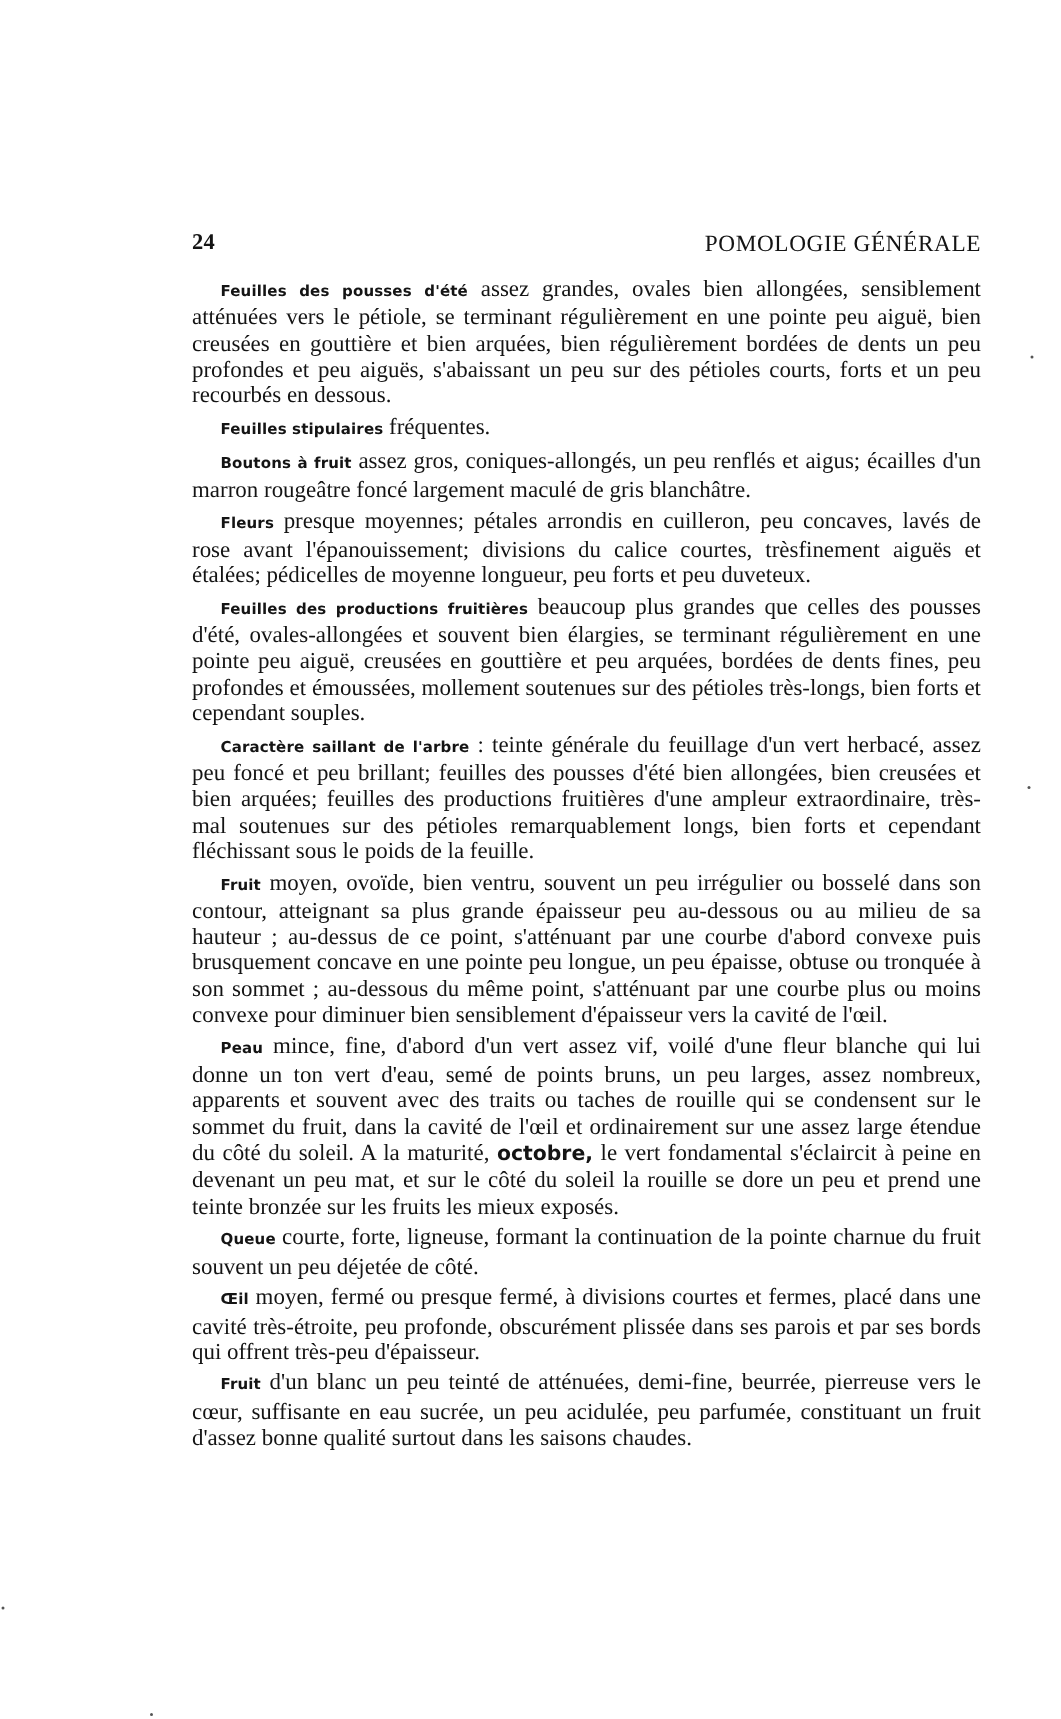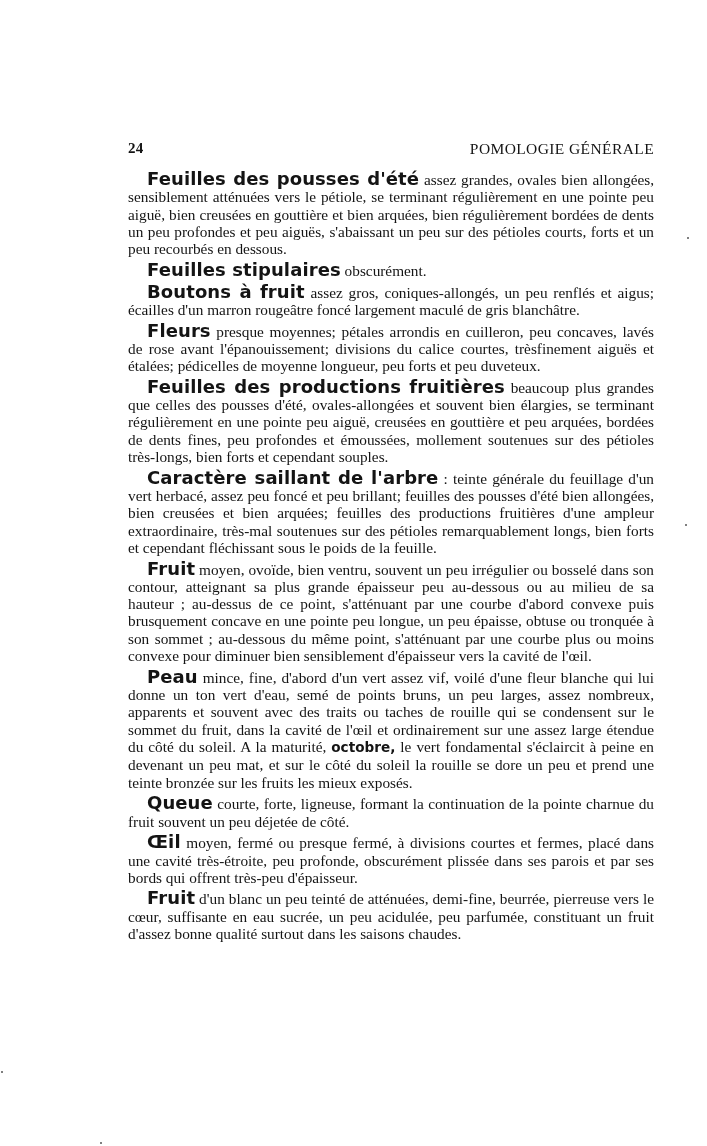--- a/index.html
+++ b/index.html
@@ -11,21 +11,21 @@
       width: 707px;
       height: 1146px;
       position: relative;
       overflow: hidden;
       color: #141414;
       font-family: "DejaVu Serif", "Liberation Serif", serif;
     }
     .page {
       position: absolute;
       left: 128px;
-      top: 140px;
+      top: 154px;
       width: 526px;
     }
     .running-head {
       position: relative;
       height: 22px;
       font-size: 14.5px;
       letter-spacing: 0.2px;
     }
     .page-number {
       position: absolute;
@@ -53,21 +53,21 @@
       text-indent: 19px;
       text-align: justify;
       font-family: "Liberation Serif", "DejaVu Serif", serif;
       font-size: 15.3px;
       line-height: 17.3px;
       hyphens: manual;
     }
     .term {
       font-family: "DejaVu Sans", "Liberation Sans", sans-serif;
       font-weight: bold;
-      font-size: 18px;
+      font-size: 10px;
       letter-spacing: 0.1px;
     }
     .inline-bold {
       font-family: "DejaVu Sans", "Liberation Sans", sans-serif;
       font-weight: bold;
       font-size: 13.6px;
     }
     .speck {
       position: absolute;
       width: 2px;
@@ -82,21 +82,21 @@
 <div class="page">
   <div class="running-head">
     <span class="page-number">24</span>
     <span class="running-title">POMOLOGIE GÉNÉRALE</span>
   </div>
 
   <div class="body-text">
     <p class="para"><span class="term">Feuilles des pousses d'été</span><span> assez grandes, ovales bien allongées, sensiblement atténuées vers le pétiole, se terminant régulièrement en une pointe peu aiguë, bien creusées en gouttière et bien arquées, bien régulière­ment bordées de dents un peu profondes et peu aiguës, s'abaissant un peu sur des pétioles courts, forts et un peu recourbés en dessous.</span></p>
 
 
-    <p class="para"><span class="term">Feuilles stipulaires</span><span> obscurément.</span></p>
+    <p class="para"><span class="term">Feuilles stipulaires</span><span> fréquentes.</span></p>
 
     <p class="para"><span class="term">Boutons à fruit</span><span> assez gros, coniques-allongés, un peu renflés et aigus; écailles d'un marron rougeâtre foncé largement maculé de gris blanchâtre.</span></p>
 
     <p class="para"><span class="term">Fleurs</span><span> presque moyennes; pétales arrondis en cuilleron, peu concaves, lavés de rose avant l'épanouissement; divisions du calice courtes, très­finement aiguës et étalées; pédicelles de moyenne longueur, peu forts et peu duveteux.</span></p>
 
     <p class="para"><span class="term">Feuilles des productions fruitières</span><span> beaucoup plus grandes que celles des pousses d'été, ovales-allongées et souvent bien élargies, se termi­nant régulièrement en une pointe peu aiguë, creusées en gouttière et peu arquées, bordées de dents fines, peu profondes et émoussées, mollement soutenues sur des pétioles très-longs, bien forts et cependant souples.</span></p>
 
     <p class="para"><span class="term">Caractère saillant de l'arbre</span><span> : teinte générale du feuillage d'un vert herbacé, assez peu foncé et peu brillant; feuilles des pousses d'été bien allongées, bien creusées et bien arquées; feuilles des productions fruitières d'une ampleur extraordinaire, très-mal soutenues sur des pétioles remar­quablement longs, bien forts et cependant fléchissant sous le poids de la feuille.</span></p>
 
     <p class="para"><span class="term">Fruit</span><span> moyen, ovoïde, bien ventru, souvent un peu irrégulier ou bosselé dans son contour, atteignant sa plus grande épaisseur peu au-dessous ou au milieu de sa hauteur ; au-dessus de ce point, s'atténuant par une courbe d'abord convexe puis brusquement concave en une pointe peu longue, un peu épaisse, obtuse ou tronquée à son sommet ; au-dessous du même point, s'atténuant par une courbe plus ou moins convexe pour diminuer bien sen­siblement d'épaisseur vers la cavité de l'œil.</span></p>

